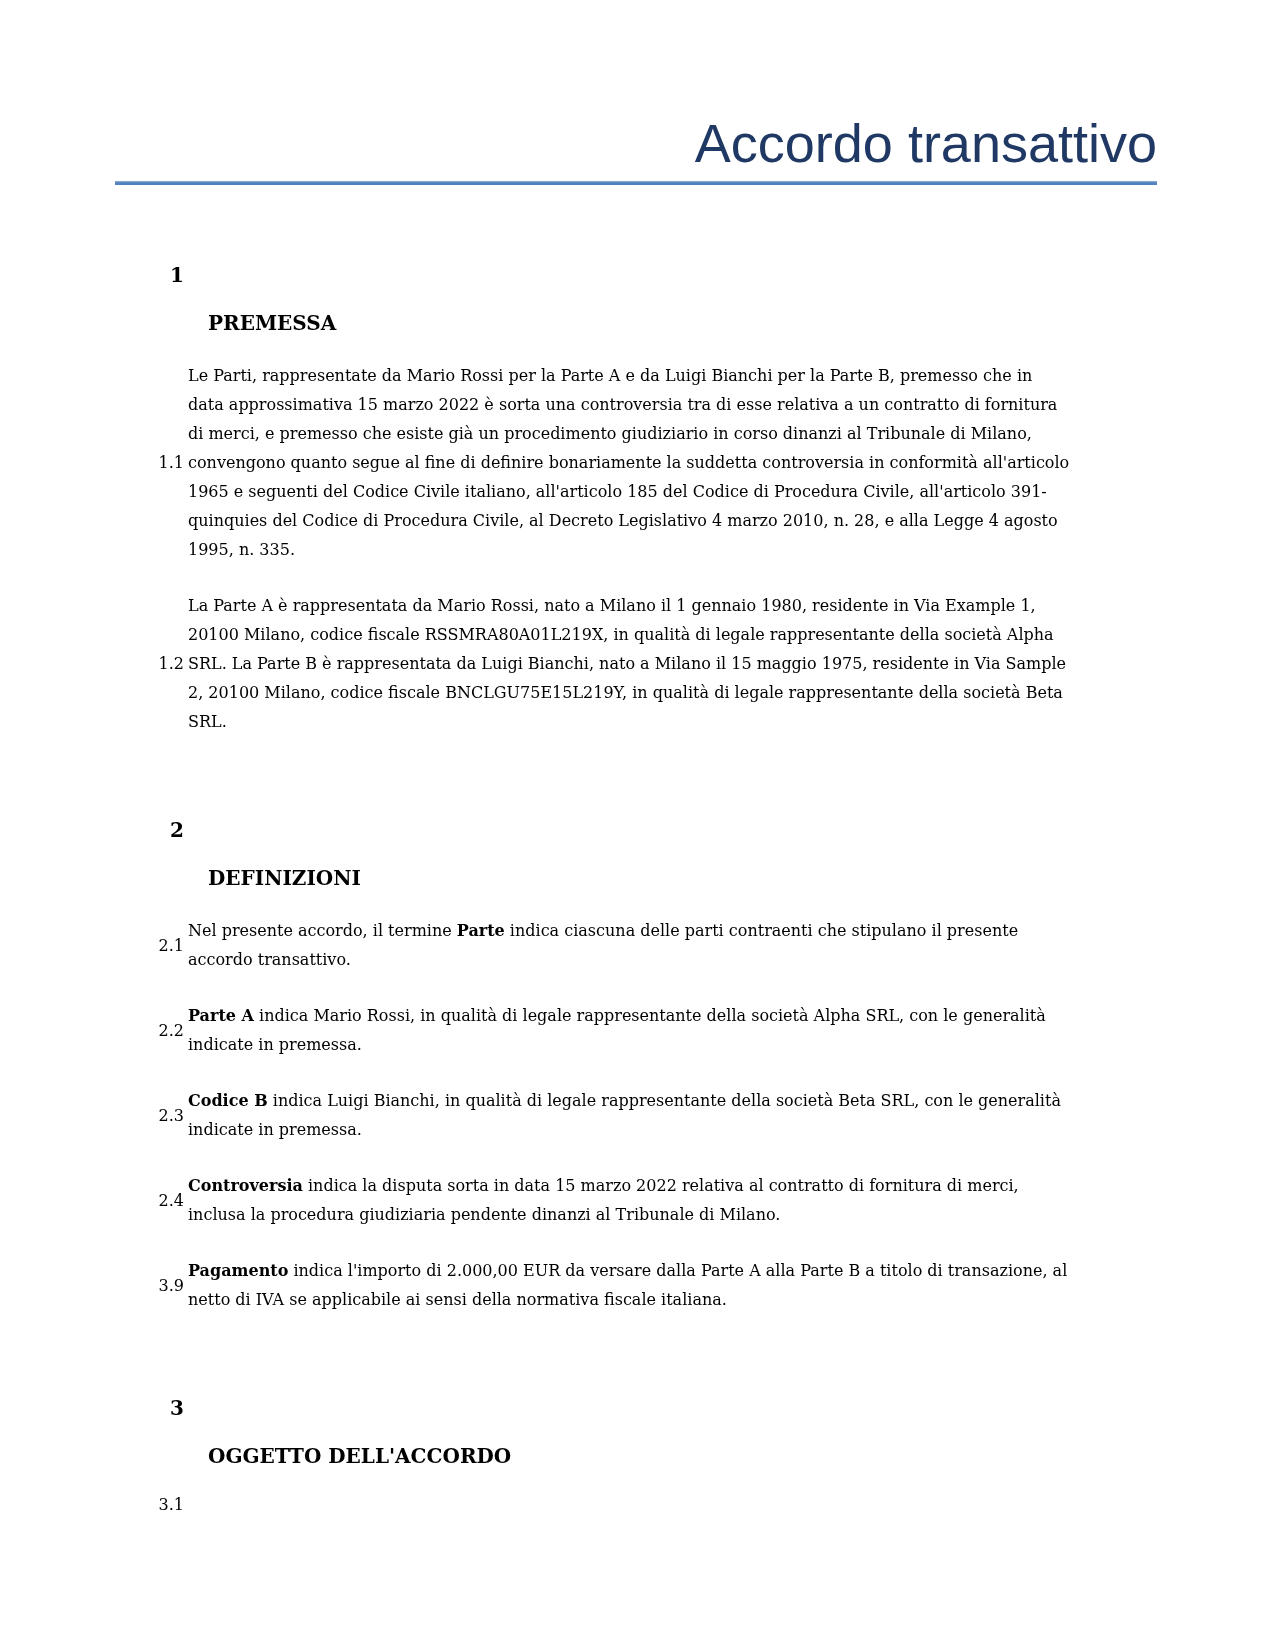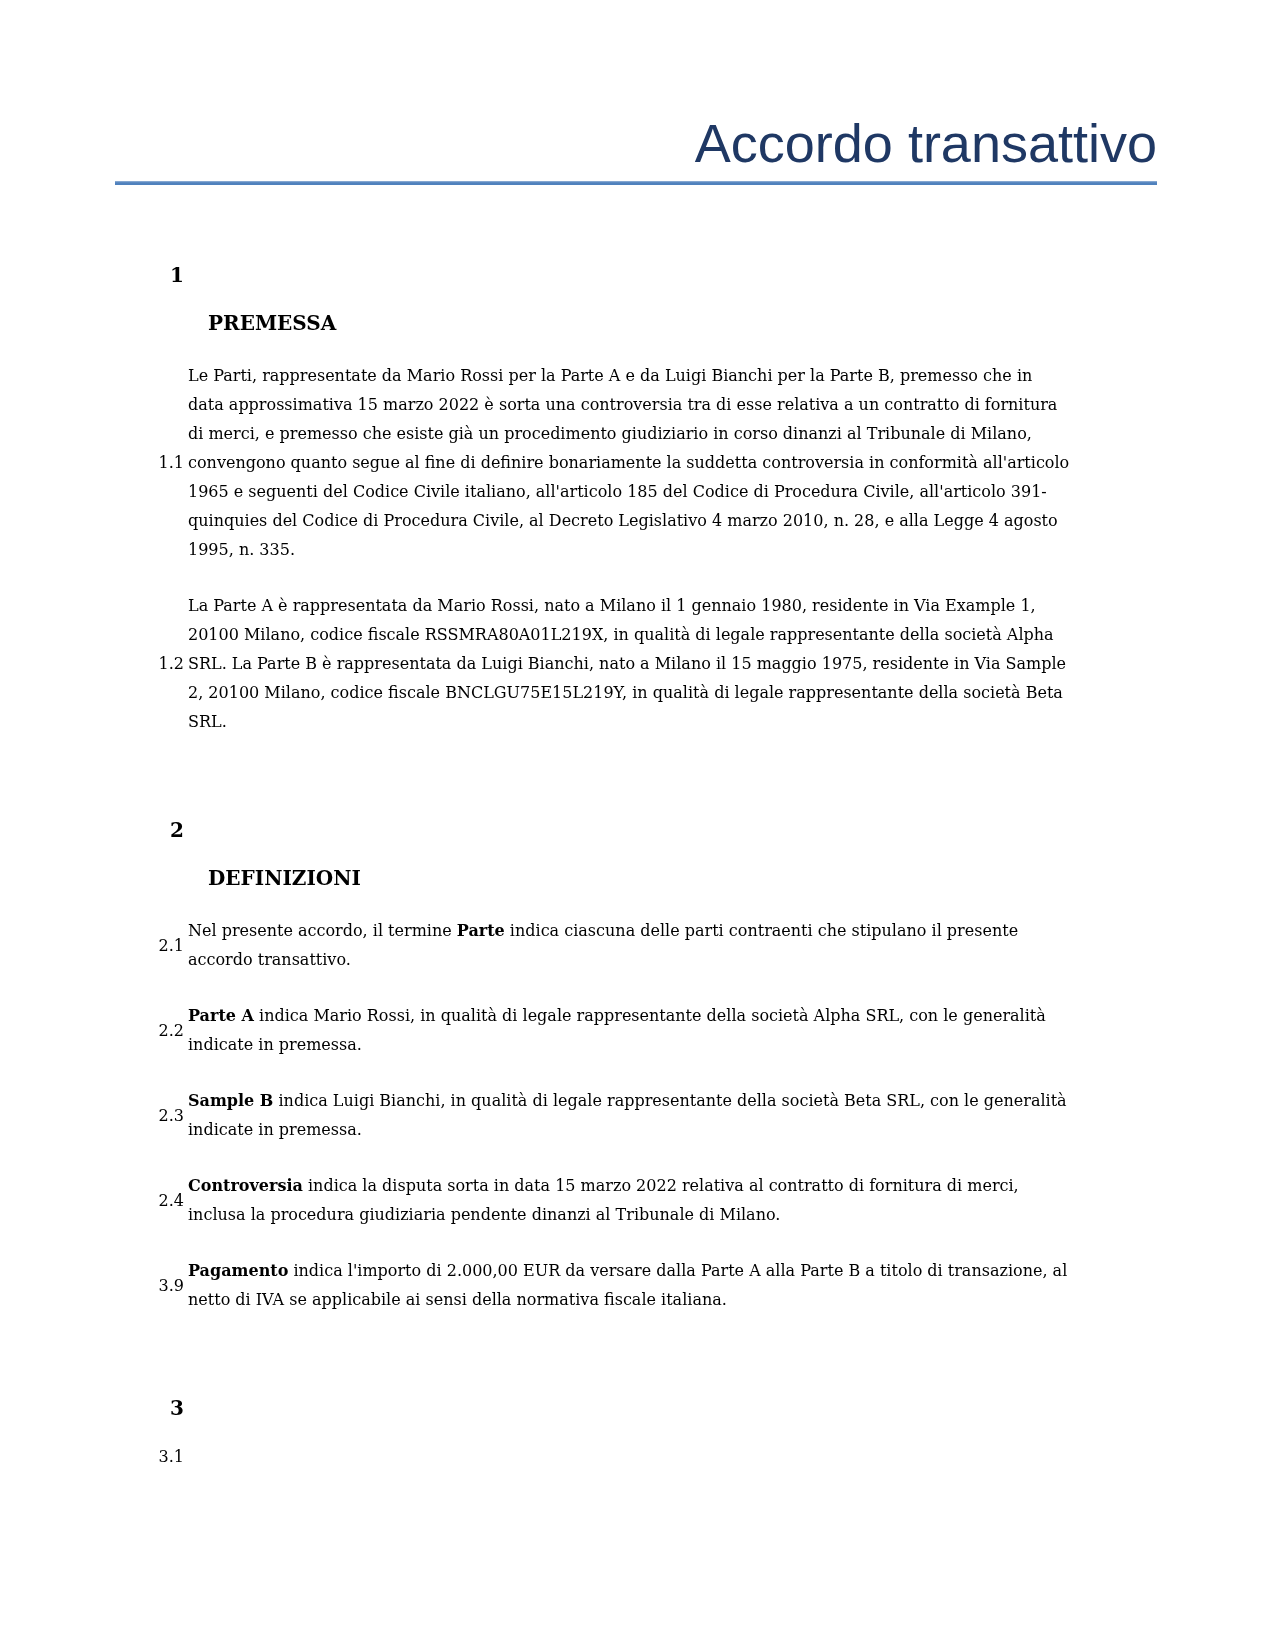--- a/index.html
+++ b/index.html
@@ -64,36 +64,37 @@
       <p class="txt"><span>Nel presente accordo, il termine </span><b class="term">Parte</b><span> indica ciascuna delle parti contraenti che stipulano il presente accordo transattivo.</span></p>
     </div>
 
     <div class="row para">
       <span class="num">2.2</span>
       <p class="txt"><span></span><b class="term">Parte A</b><span> indica Mario Rossi, in qualità di legale rappresentante della società Alpha SRL, con le generalità indicate in premessa.</span></p>
     </div>
 
     <div class="row para">
       <span class="num">2.3</span>
-      <p class="txt"><span></span><b class="term">Sample B</b><span> indica Luigi Bianchi, in qualità di legale rappresentante della società Beta SRL, con le generalità indicate in premessa.</span></p>
+      <p class="txt"><span></span><b class="term">Codice B</b><span> indica Luigi Bianchi, in qualità di legale rappresentante della società Beta SRL, con le generalità indicate in premessa.</span></p>
     </div>
 
     <div class="row para">
       <span class="num">2.4</span>
       <p class="txt"><span></span><b class="term">Controversia</b><span> indica la disputa sorta in data 15 marzo 2022 relativa al contratto di fornitura di merci, inclusa la procedura giudiziaria pendente dinanzi al Tribunale di Milano.</span></p>
     </div>
 
     <div class="row para">
       <span class="num">3.9</span>
       <p class="txt"><span></span><b class="term">Pagamento</b><span> indica l'importo di 2.000,00 EUR da versare dalla Parte A alla Parte B a titolo di transazione, al netto di IVA se applicabile ai sensi della normativa fiscale italiana.</span></p>
     </div>
 
 
     <div class="row heading">
       <span class="num">3</span>
+      <span class="txt">OGGETTO DELL'ACCORDO</span>
     </div>
 
     <div class="row para">
       <span class="num">3.1</span>
     </div>
 
   </main>
 </div>
 
 </body></html>

